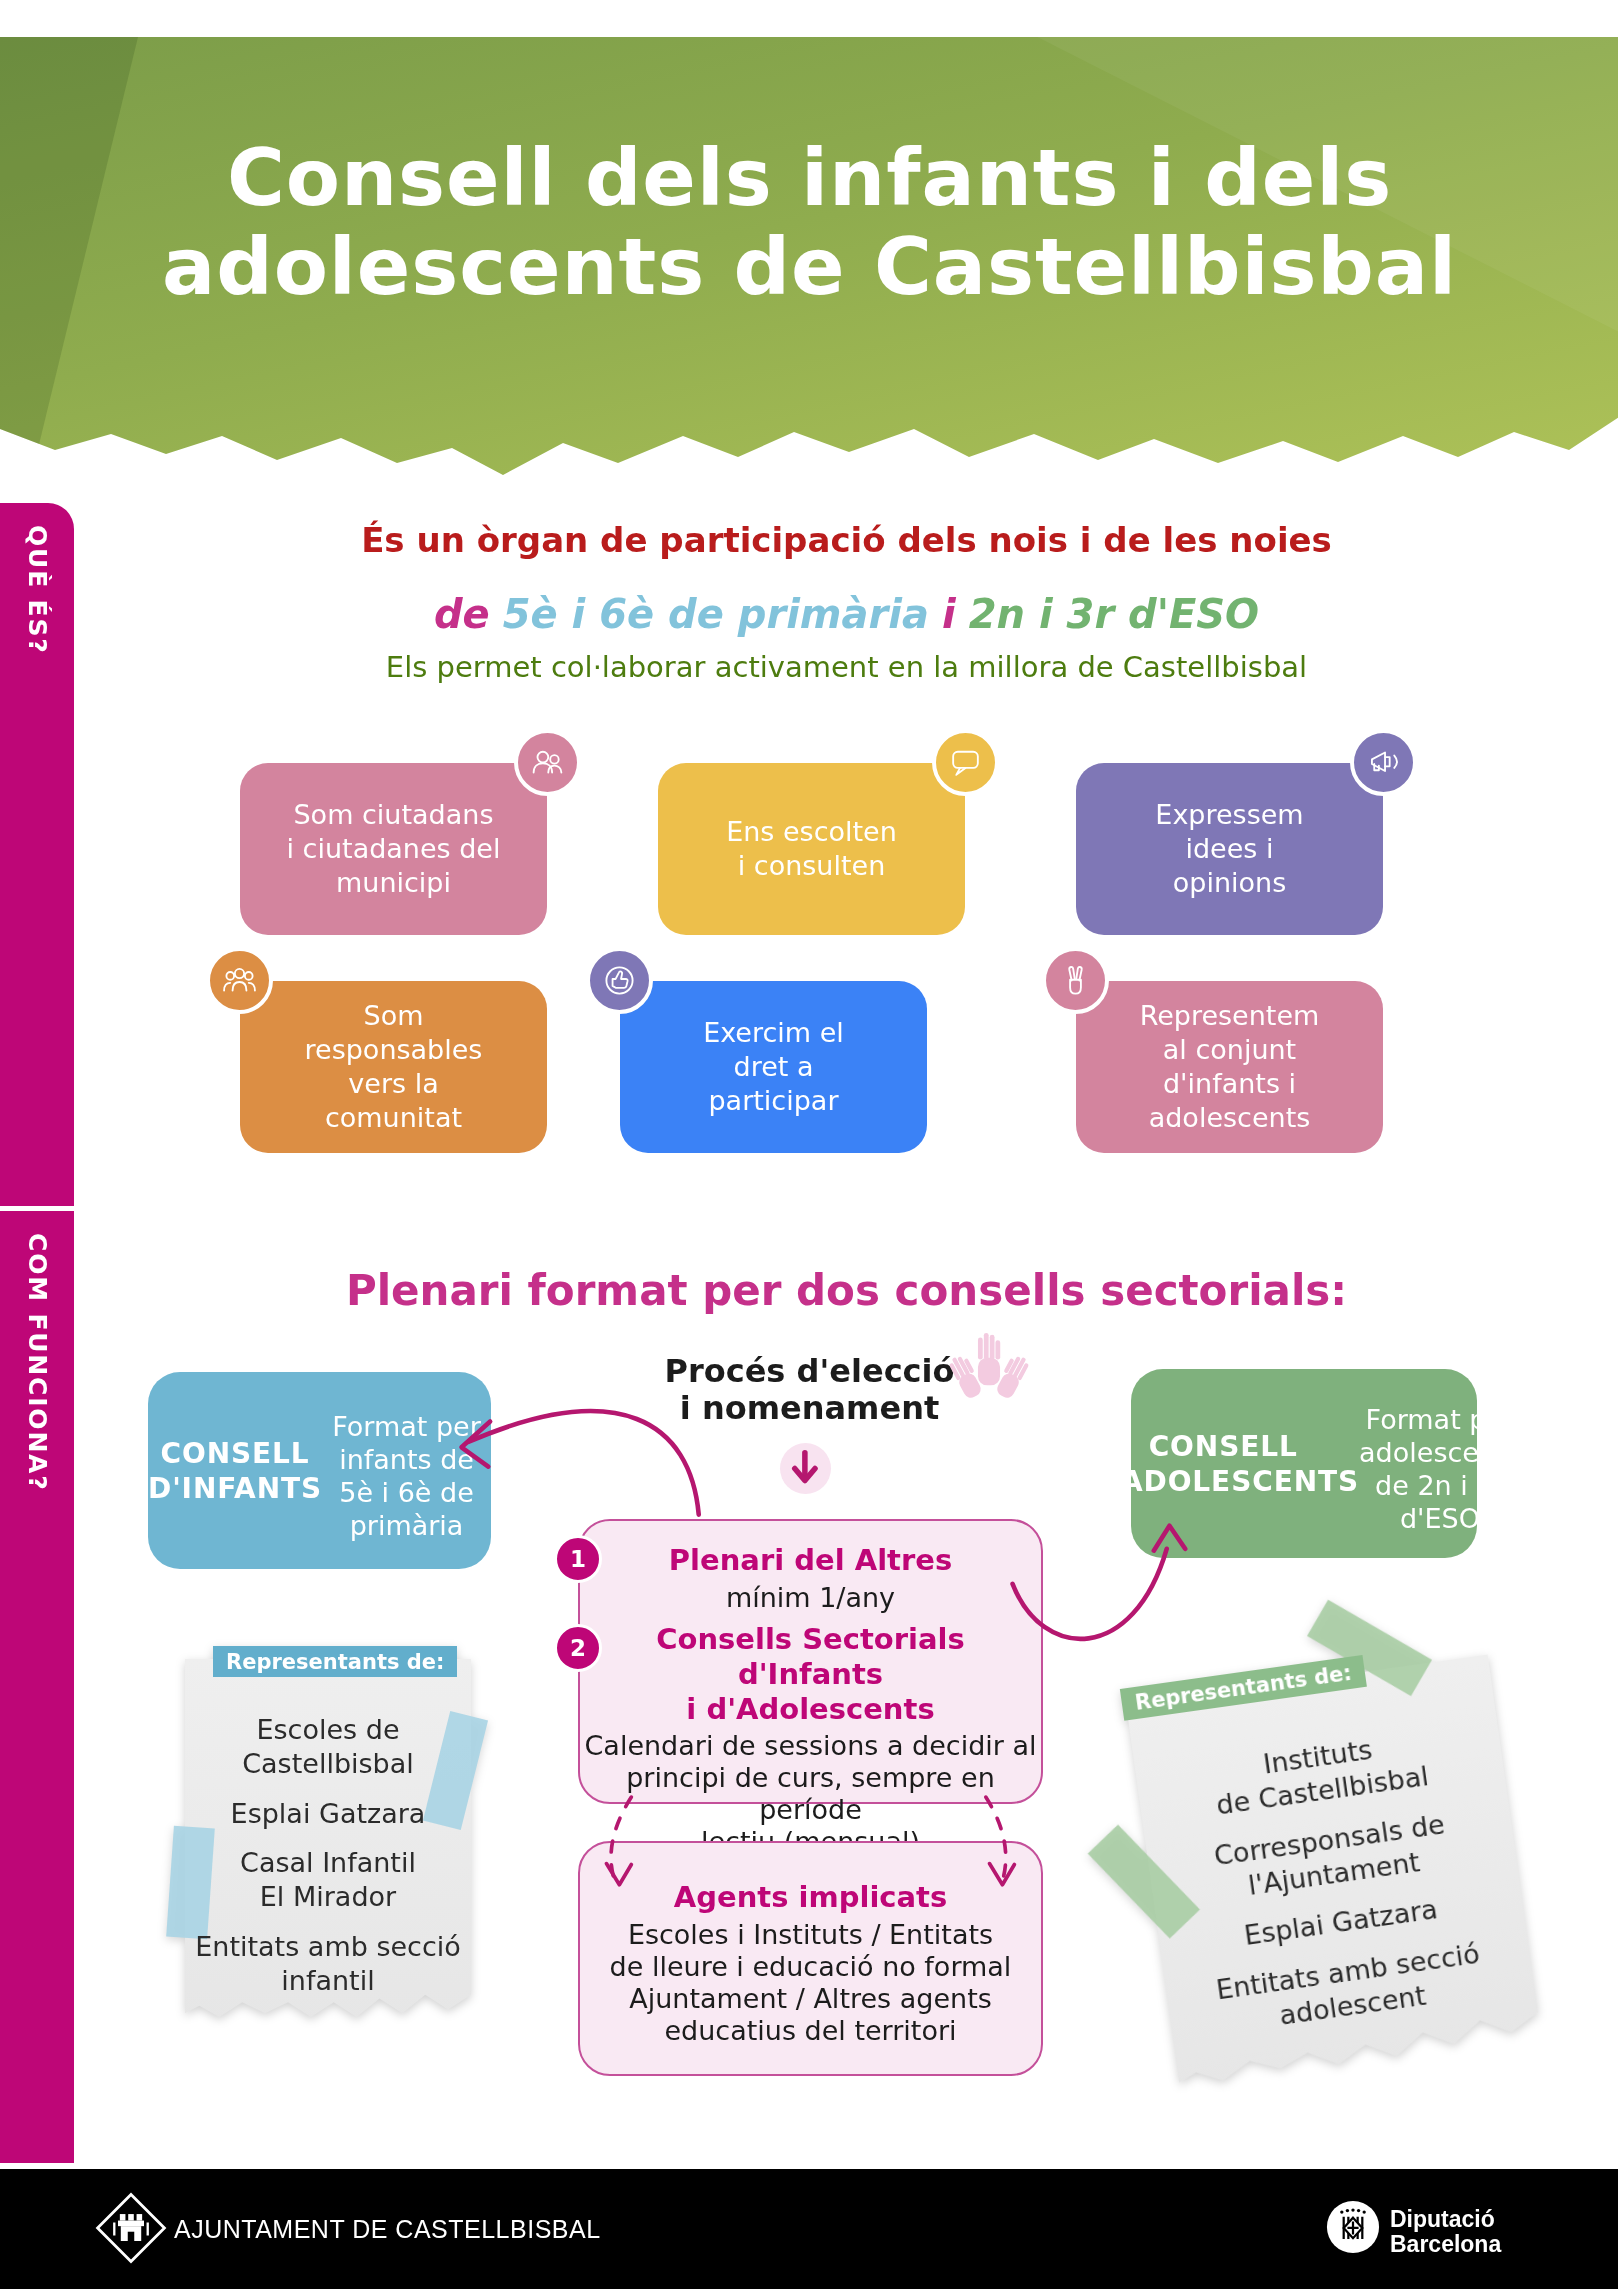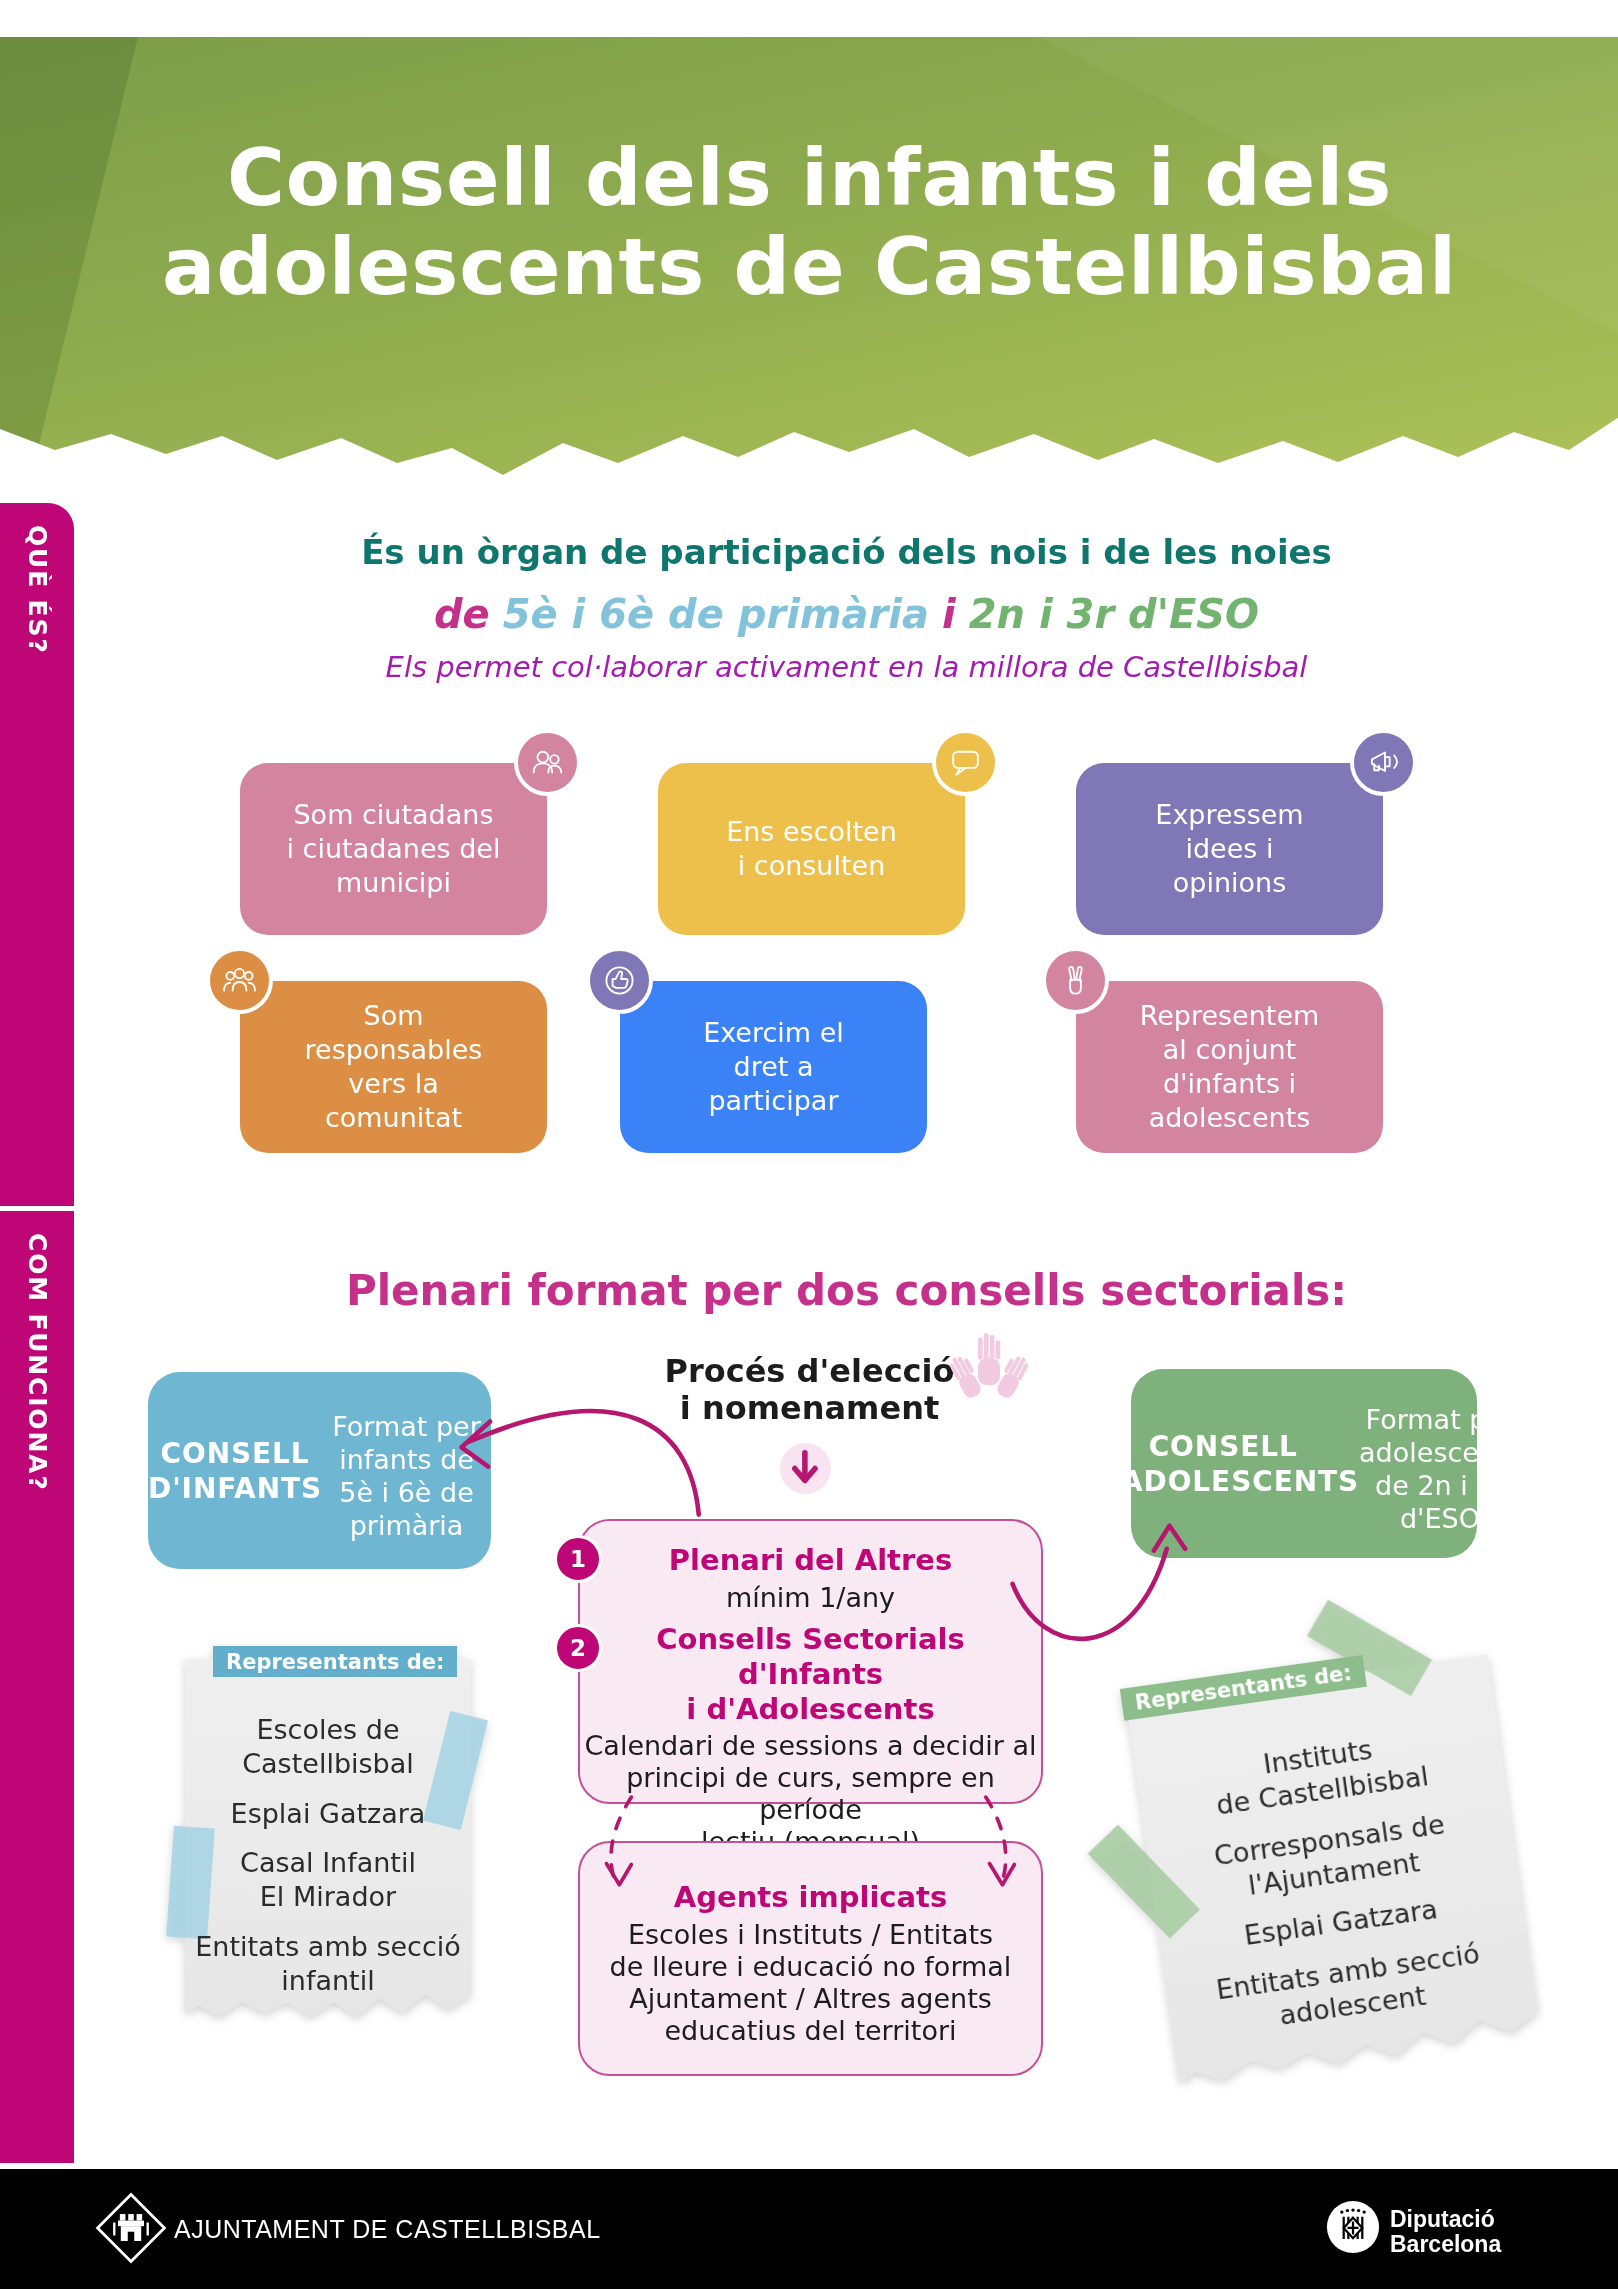--- a/index.html
+++ b/index.html
@@ -23,25 +23,25 @@
 
   
   .sidebar-seg{position:absolute;left:0;width:74px;background:#BE0677;display:flex;justify-content:center;}
   .seg1{top:503px;height:703px;border-radius:0 26px 0 0;}
   .seg2{top:1211px;height:952px;}
   .sidebar-label{writing-mode:vertical-rl;color:#fff;font-weight:700;font-size:25px;
                  letter-spacing:1.8px;padding-top:22px;white-space:nowrap;}
 
   
   .intro-line{position:absolute;left:74px;right:0;text-align:center;}
-  .intro1{top:532px;font-size:34px;font-weight:600;color:#0f766e;}
+  .intro1{top:520px;font-size:34px;font-weight:600;color:#b91c1c;}
   .intro2{top:591px;font-size:40px;font-weight:700;color:#C5308A;}
   .intro2 .blue{color:#82C3DB;} .intro2 .green{color:#72B370;}
   .intro2 span{margin:0 6.5px;font-style:italic;}
-  .intro3{top:650px;font-size:29px;font-weight:500;color:#a21caf;font-style:italic;}
+  .intro3{top:650px;font-size:29px;font-weight:500;color:#4d7c0f;}
 
   
   .card{position:absolute;width:307px;height:172px;border-radius:28px;display:flex;
         align-items:center;justify-content:center;}
   .card-text{color:#fff;font-size:27px;line-height:34px;text-align:center;white-space:pre-line;}
   .icon-circle{position:absolute;width:59px;height:59px;border-radius:50%;border:4.6px solid #fff;
                display:flex;align-items:center;justify-content:center;}
   .ic-tr{right:-34px;top:-34px;} .ic-tl{left:-34px;top:-34px;}
   .c1{left:240px;top:763px;background:#D3849E;} .c1 .icon-circle{background:#D3849E;}
   .c2{left:658px;top:763px;background:#EDBF4B;} .c2 .icon-circle{background:#EDBF4B;}

